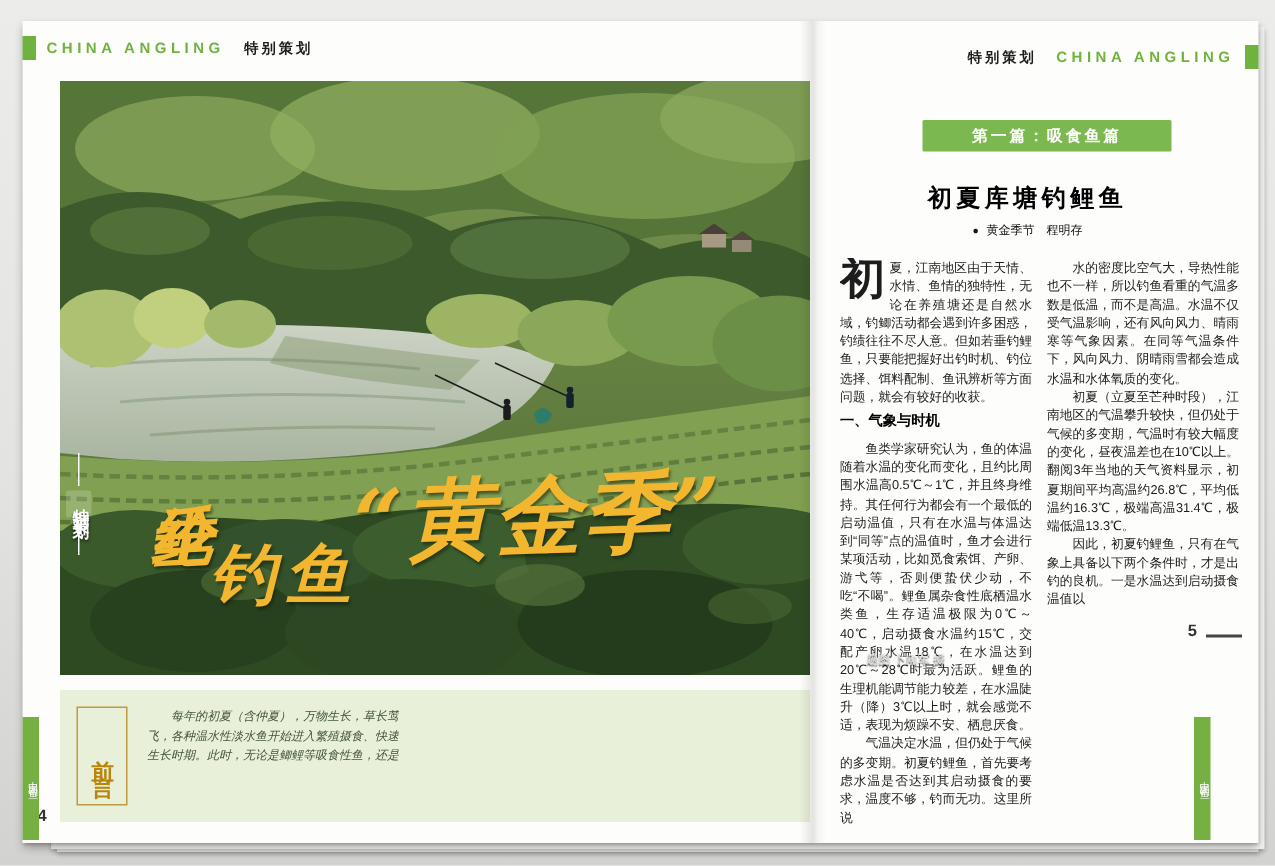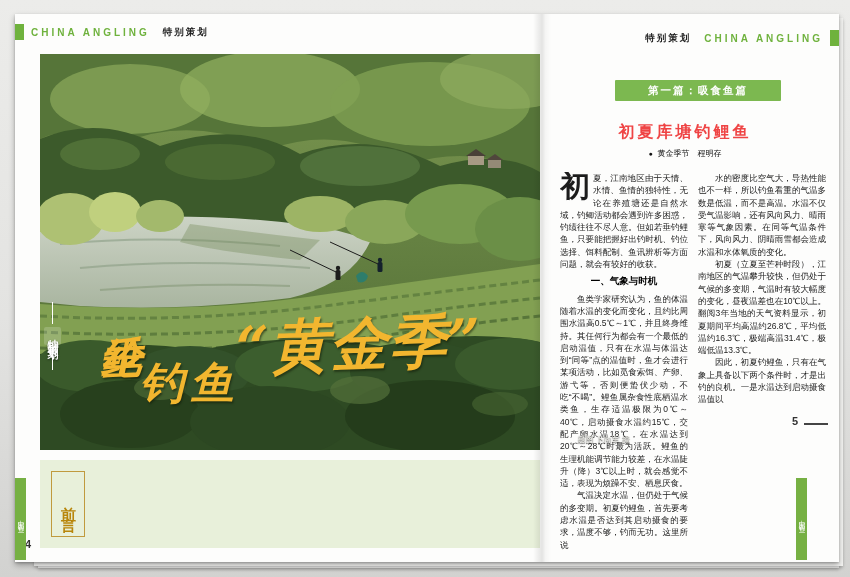--- a/index.html
+++ b/index.html
@@ -66,37 +66,37 @@
   .pcol.c3{left:414px;width:82px;}
   
   .page-right{position:absolute;left:527px;top:0;width:286px;height:425px;}
   .badge{
     position:absolute;left:73px;top:66px;width:166px;height:21px;background:#7cb850;
     color:#fff;font-weight:bold;font-size:10.5px;letter-spacing:2px;
     display:flex;align-items:center;justify-content:center;border-radius:1px;
   }
   .art-title{
     position:absolute;left:28px;top:108px;width:230px;text-align:center;
-    color:#ef4444;font-weight:bold;font-size:16px;letter-spacing:3px;
+    color:#000000;font-weight:bold;font-size:16px;letter-spacing:3px;
     font-family:"DejaVu Serif","Liberation Serif",serif;
   }
   .byline{position:absolute;left:28px;top:134px;width:230px;text-align:center;font-size:8px;color:#111;}
   .byline .dot{font-size:7px;margin-right:5px;}
   .body-cols{
     position:absolute;left:18px;top:158px;width:266px;height:380px;
     column-count:2;column-gap:10px;column-fill:auto;overflow:hidden;
     font-size:8.5px;line-height:12.3px;text-align:justify;color:#1c1c1c;
   }
   .body-cols p{margin:0;text-indent:2em;}
   .body-cols p.noindent{text-indent:0;}
   .dropcap{
     float:left;font-size:30px;line-height:25px;font-weight:bold;padding:1px 3px 0 0;
     font-family:"DejaVu Serif","Liberation Serif",serif;text-indent:0;
   }
-  .sec-head{font-weight:bold;font-size:9.5px;text-align:center;margin:5px 0;color:#000;}
+  .sec-head{font-weight:bold;font-size:9.5px;margin:5px 0;color:#000;}
   
   .pagenum{position:absolute;bottom:12px;font-size:11px;color:#333;font-weight:bold;}
   .pn-left{left:10px;}
   .pn-right{right:30px;}
   .pn-rule{position:absolute;right:0;bottom:14px;width:24px;height:2px;background:#444;}
   .spine-tab{
     position:absolute;width:11px;height:82px;background:#76b043;z-index:6;
     display:flex;align-items:center;justify-content:center;color:#fff;
     writing-mode:vertical-rl;font-size:6.5px;letter-spacing:2px;
   }
@@ -210,20 +210,21 @@
       <div class="bar"></div>
     </div>
     <div class="overlay t-vert">垂纶</div>
     <div class="overlay t-mid">钓鱼</div>
     <div class="overlay t-callig">“黄金季”</div>
     <div class="credit">题图 卜向军 摄</div>
   </div>
 
   <div class="preface">
     <div class="preface-label">前言</div>
+    <div class="pcol c1">每年的初夏（含仲夏），万物生长，草长莺飞，各种温水性淡水鱼开始进入繁殖摄食、快速生长时期。此时，无论是鲫鲤等吸食性鱼，还是</div>
   </div>
 
   <div class="spine-tab spine-left">中国钓鱼</div>
   <div class="pagenum pn-left">4</div>
 
   <div class="page-right">
     <div class="badge">第一篇：吸食鱼篇</div>
     <div class="art-title">初夏库塘钓鲤鱼</div>
     <div class="byline">
       <span class="dot">●</span><span>黄金季节　程明存</span>

